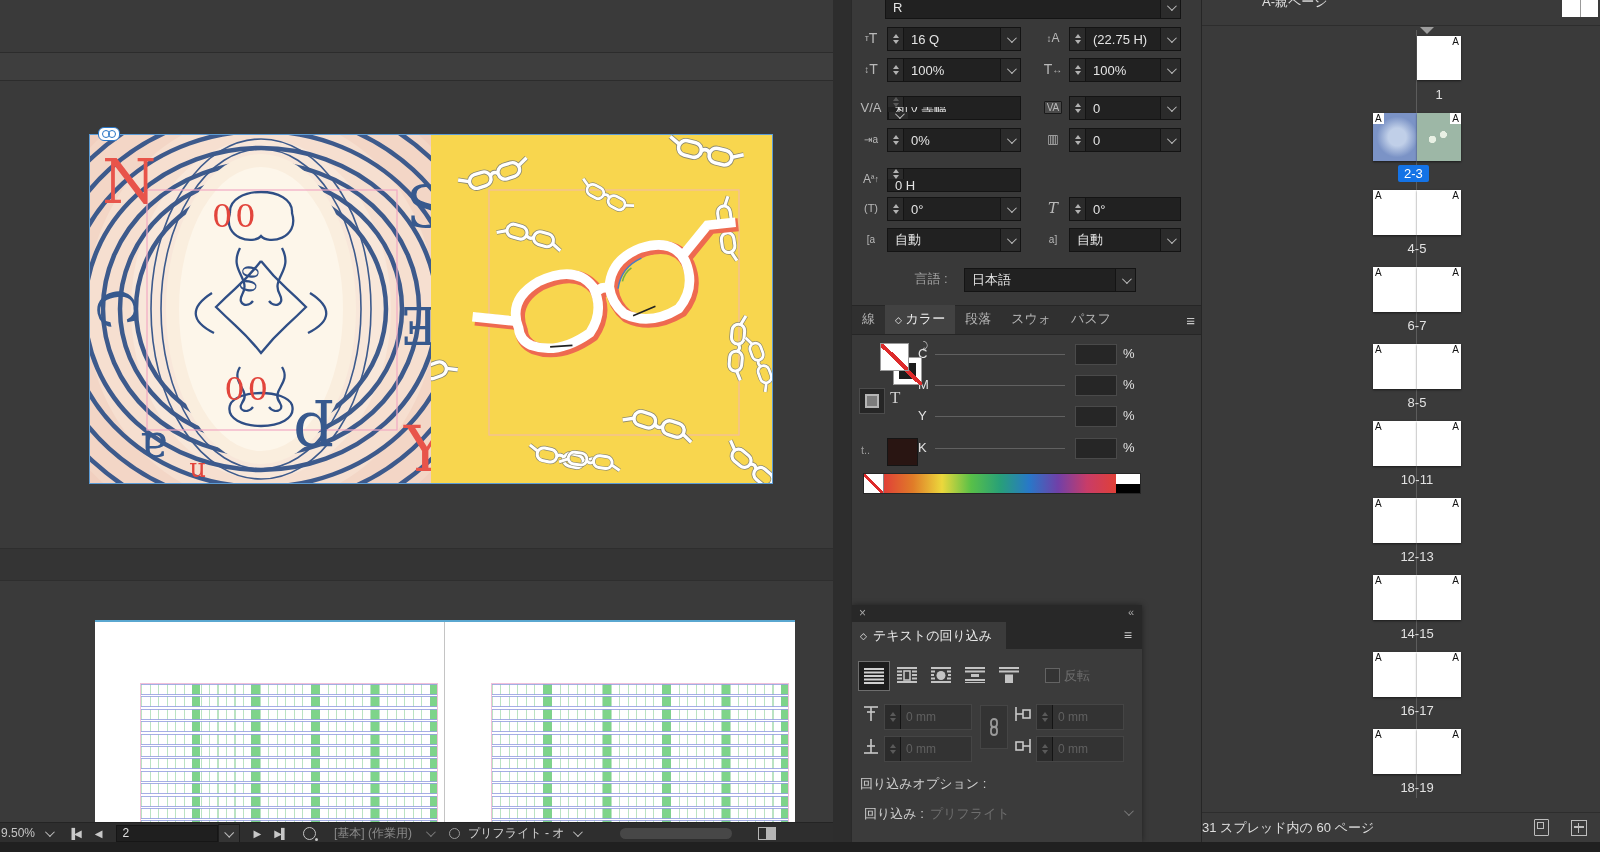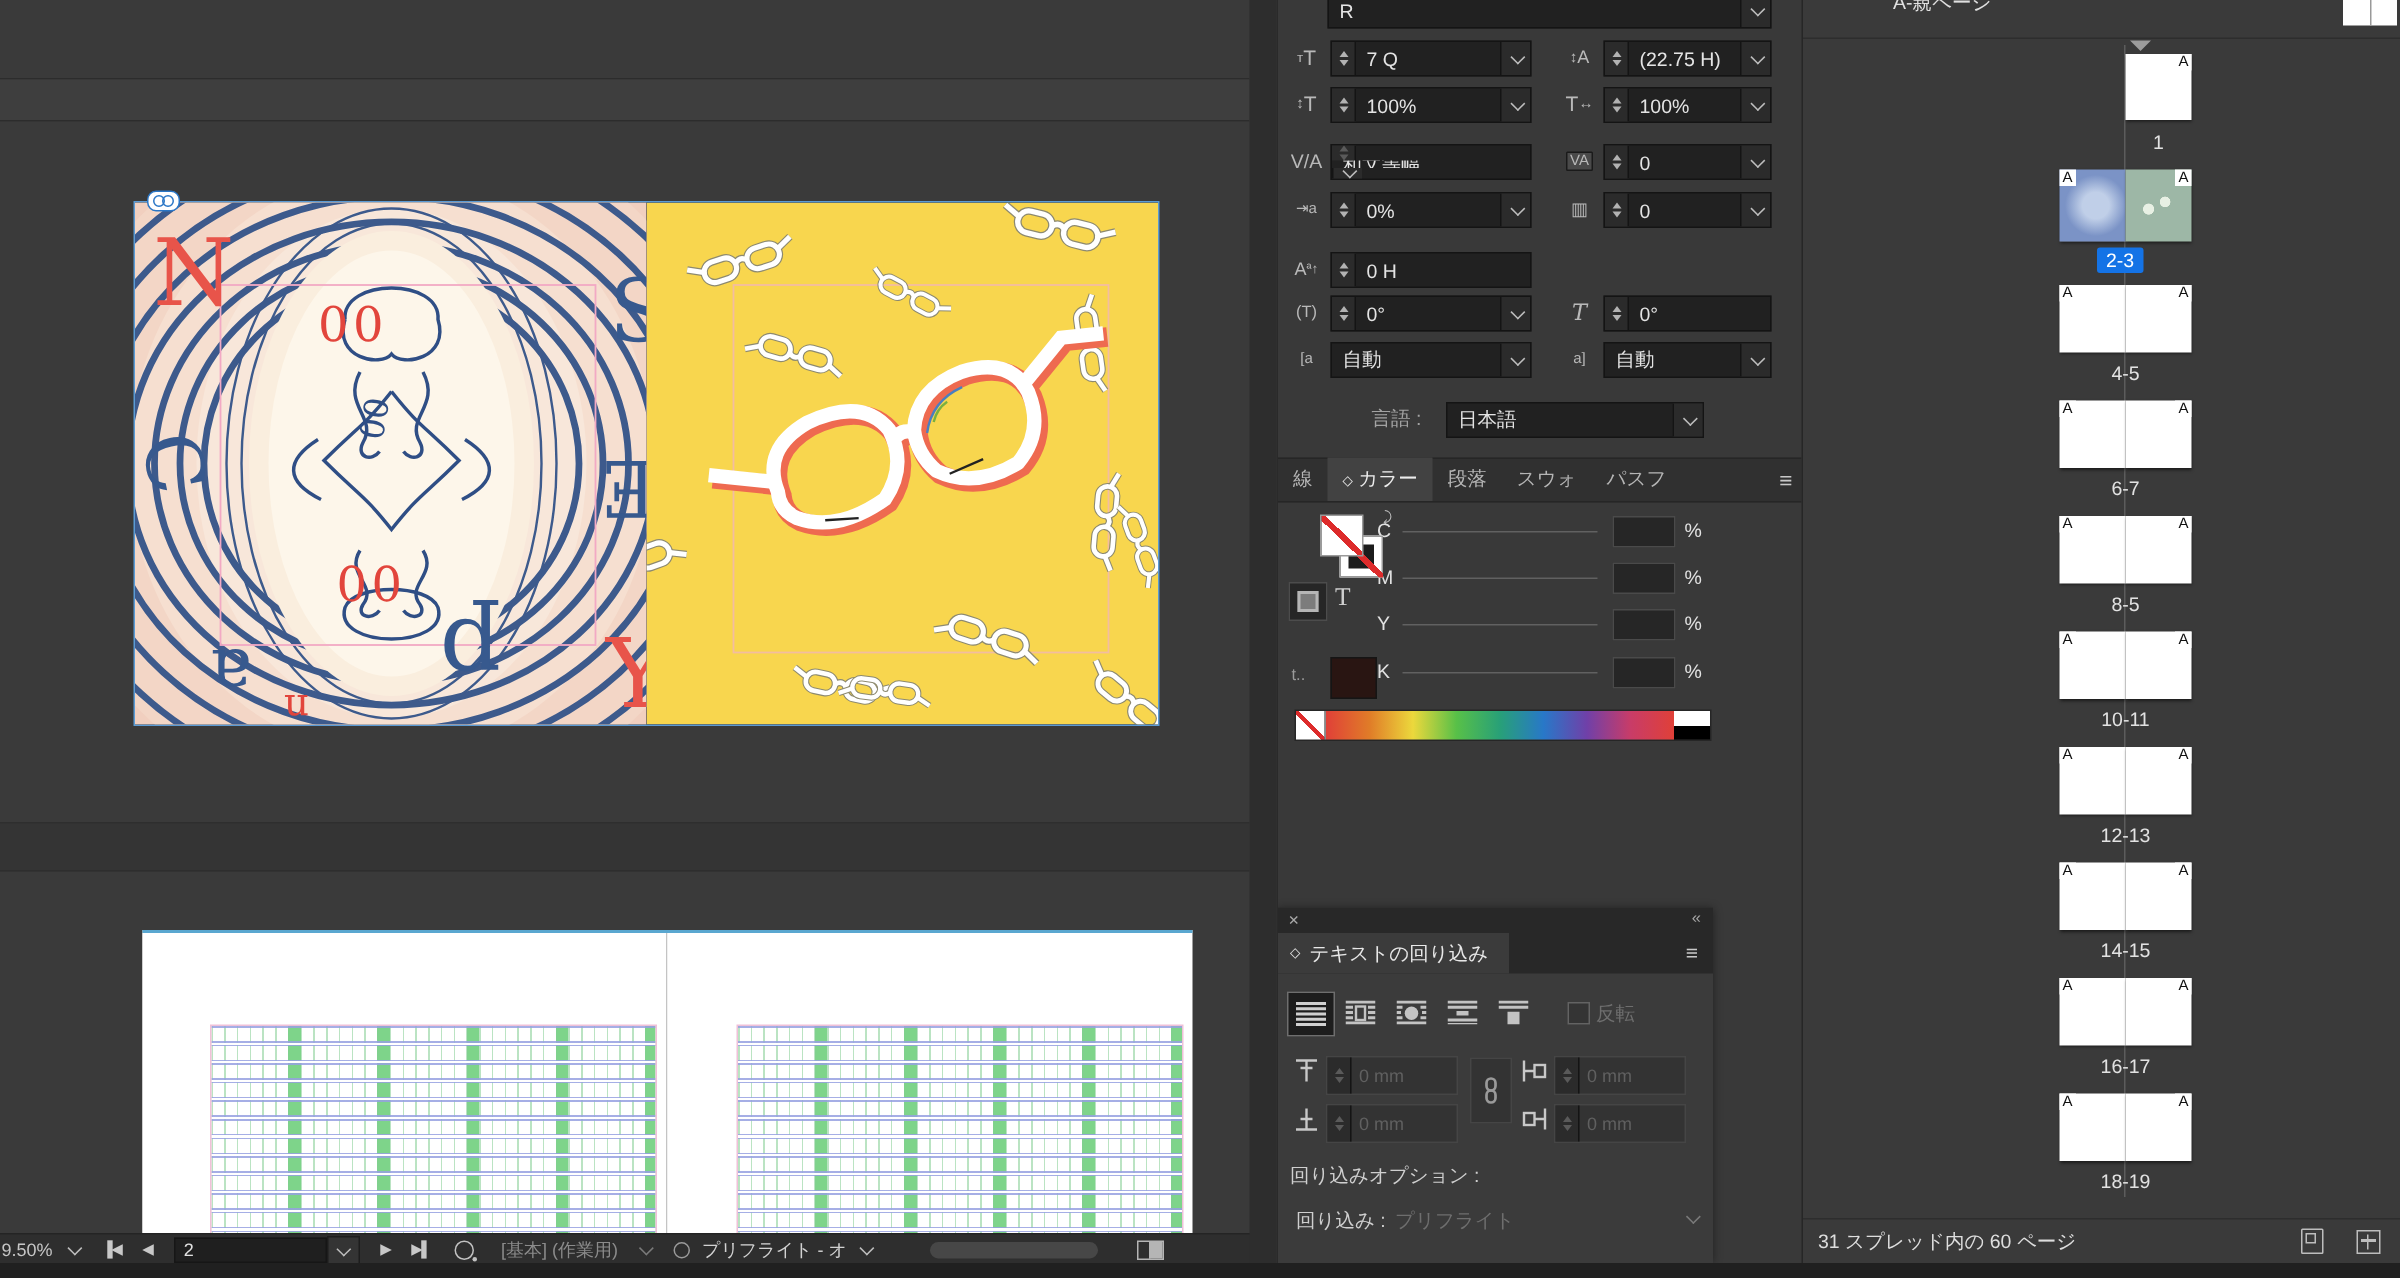--- a/index.html
+++ b/index.html
@@ -291,21 +291,21 @@
 
     <div class="ficon" style="left:5px;top:27px;">
         <span style="font-size:9px;">т</span>
         <span style="font-size:14px;">T</span>
       </div>
     <div class="fgroup" style="left:35px;top:27px;width:132px;">
       <span class="stepper">
           <span class="tri-u"></span>
           <span class="tri-d"></span>
         </span>
-      <span class="fval">7 Q</span>
+      <span class="fval">16 Q</span>
       <span class="fchev">
           <span class="chev"></span>
         </span>
     </div>
     <div class="ficon" style="left:187px;top:27px;">
         <span style="font-size:10px;">↕</span>
         <span style="font-size:12px;">A</span>
       </div>
     <div class="fgroup" style="left:217px;top:27px;width:110px;">
       <span class="stepper">
@@ -396,21 +396,21 @@
       <span class="fval">0</span>
       <span class="fchev">
           <span class="chev"></span>
         </span>
     </div>
 
     <div class="ficon" style="left:5px;top:168px;">
         <span style="font-size:12px;">A</span>
         <span style="font-size:9px;">ª↑</span>
       </div>
-    <div class="fgroup" style="left:35px;top:168px;width:132px;">
+    <div class="fgroup" style="left:35px;top:168px;width:132px;flex-direction:column;">
       <span class="stepper">
           <span class="tri-u"></span>
           <span class="tri-d"></span>
         </span>
       <span class="fval">0 H</span>
     </div>
 
     <div class="ficon" style="left:5px;top:197px;">
         <span style="font-size:11px;">(T)</span>
       </div>
@@ -747,21 +747,21 @@
 
     <div class="pthumb" style="left:171px;top:729px;width:44px;height:45px;">
         <span class="pmark tl">A</span>
       </div>
     <div class="pthumb" style="left:215px;top:729px;width:44px;height:45px;">
         <span class="pmark tr">A</span>
       </div>
     <div class="plabel" style="left:170px;top:780px;">18-19</div>
 
     <div id="pagesfooter">
-      <span style="margin-left:10px;">31 スプレッド内の 60 ページ</span>
+      <span style="">31 スプレッド内の 60 ページ</span>
       <span class="npicon" style="margin-left:auto;margin-right:22px;">
           <i></i>
         </span>
       <span class="plusbox" style="margin-right:14px;">
           <i></i>
           <em></em>
         </span>
     </div>
   </div>
 

